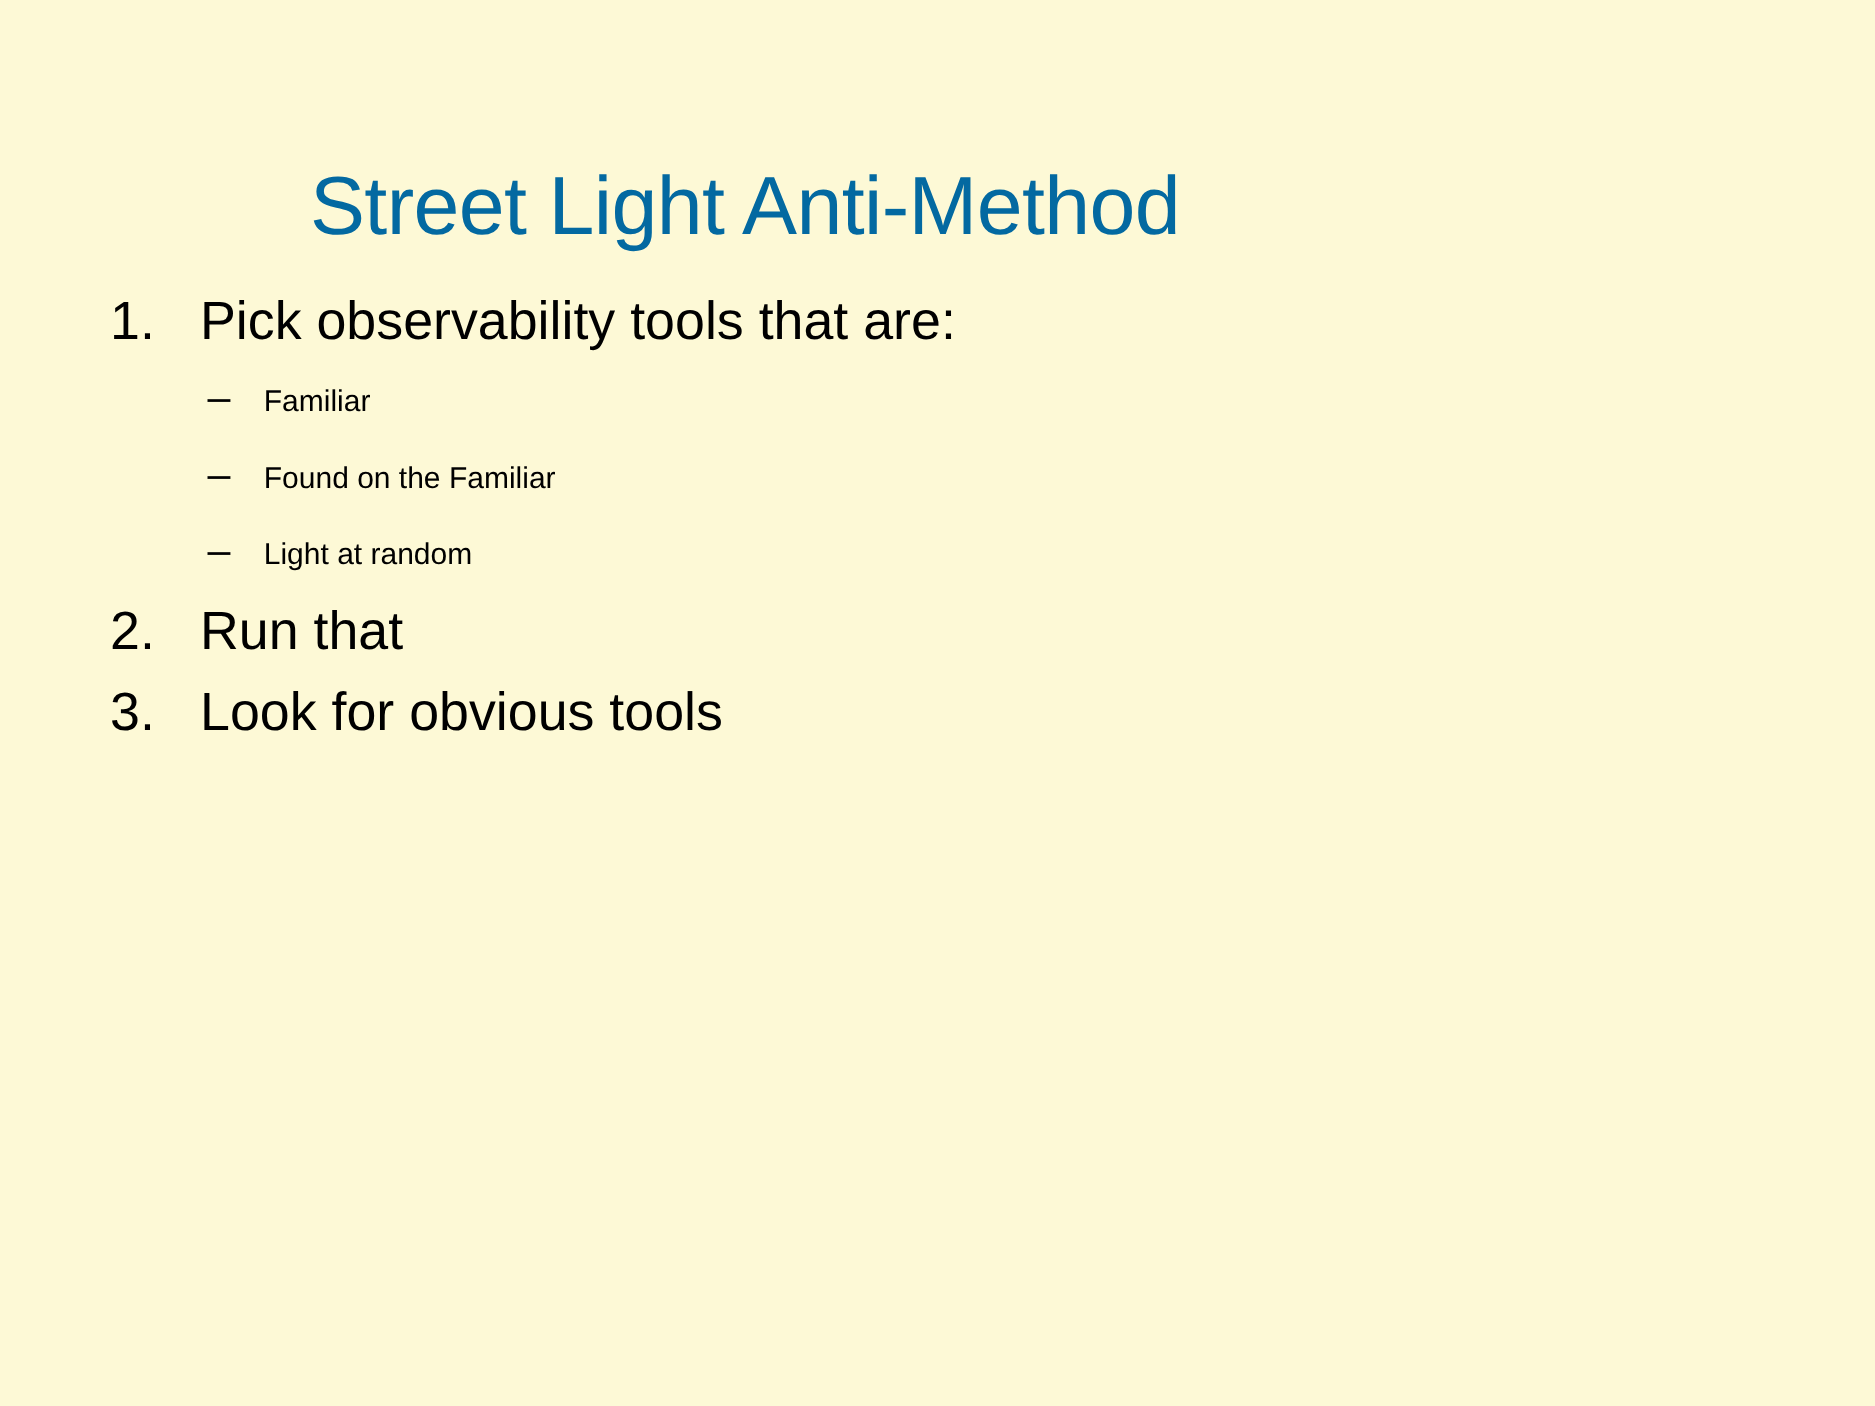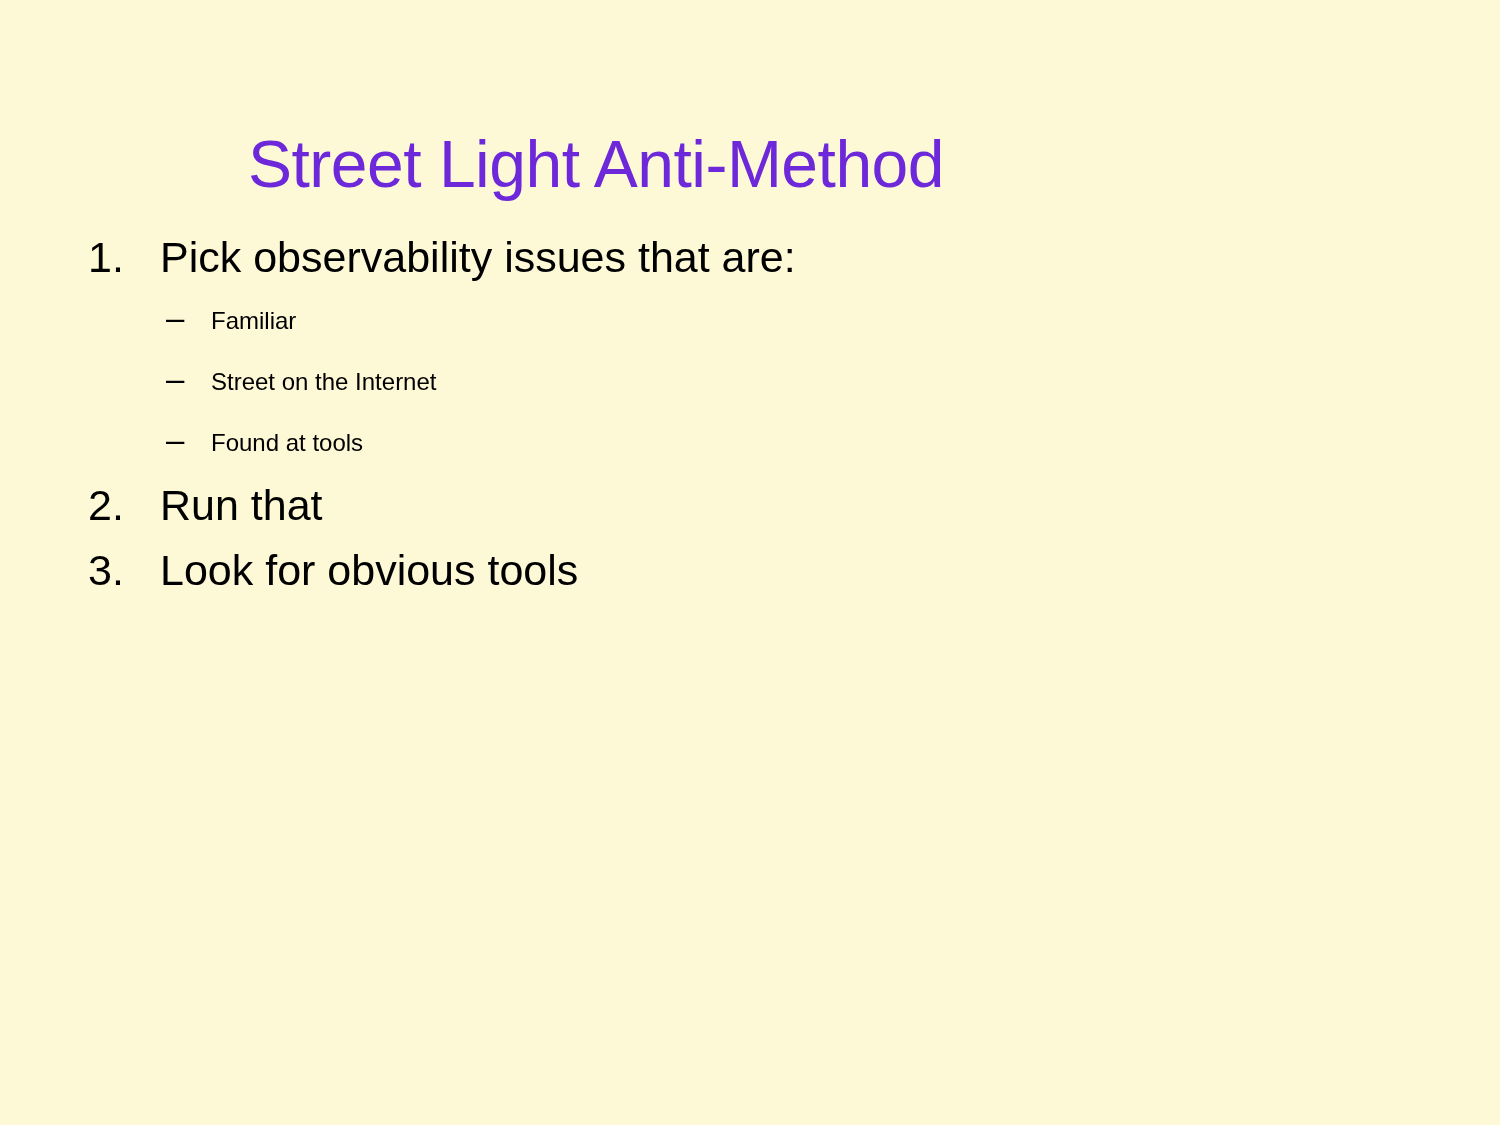--- a/index.html
+++ b/index.html
@@ -24,21 +24,21 @@
   .slide-title {
     position: absolute;
     left: 0;
     top: 86px;
     width: 1192px;
     text-align: center;
     font-size: 66px;
     line-height: 1.05;
     font-weight: 400;
     letter-spacing: -0.5px;
-    color: #6d28d9;
+    color: #0369a1;
     white-space: nowrap;
   }
   .body-list {
     position: absolute;
     left: 88px;
     top: 236px;
     width: 1330px;
   }
   .lvl1-item {
     display: flex;
@@ -89,35 +89,35 @@
 <body>
 
 <div class="slide">
 
   <h1 class="slide-title">Street Light Anti-Method</h1>
 
   <div class="body-list">
 
     <div class="lvl1-item">
       <span class="lvl1-marker">1.</span>
-      <span class="lvl1-text">Pick observability issues that are:</span>
+      <span class="lvl1-text">Pick observability tools that are:</span>
     </div>
 
     <div class="sublist">
       <div class="lvl2-item">
         <span class="lvl2-marker">–</span>
         <span class="lvl2-text">Familiar</span>
       </div>
       <div class="lvl2-item">
         <span class="lvl2-marker">–</span>
-        <span class="lvl2-text">Street on the Internet</span>
+        <span class="lvl2-text">Found on the Familiar</span>
       </div>
       <div class="lvl2-item">
         <span class="lvl2-marker">–</span>
-        <span class="lvl2-text">Found at tools</span>
+        <span class="lvl2-text">Light at random</span>
       </div>
     </div>
 
     <div class="tail-items">
 
       <div class="lvl1-item">
         <span class="lvl1-marker">2.</span>
         <span class="lvl1-text">Run that</span>
       </div>
 

